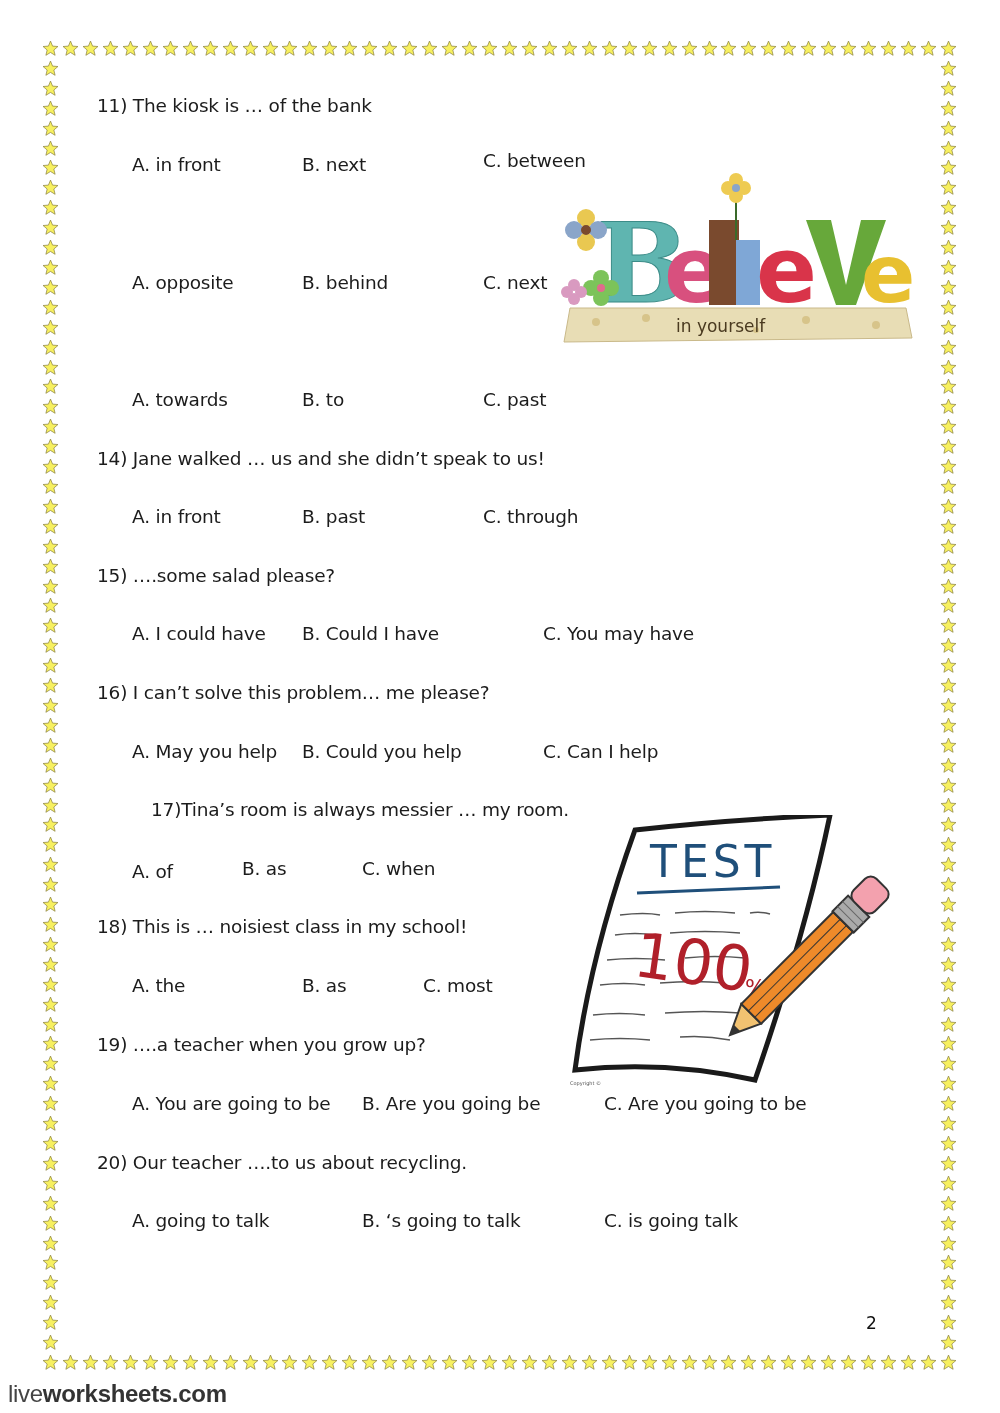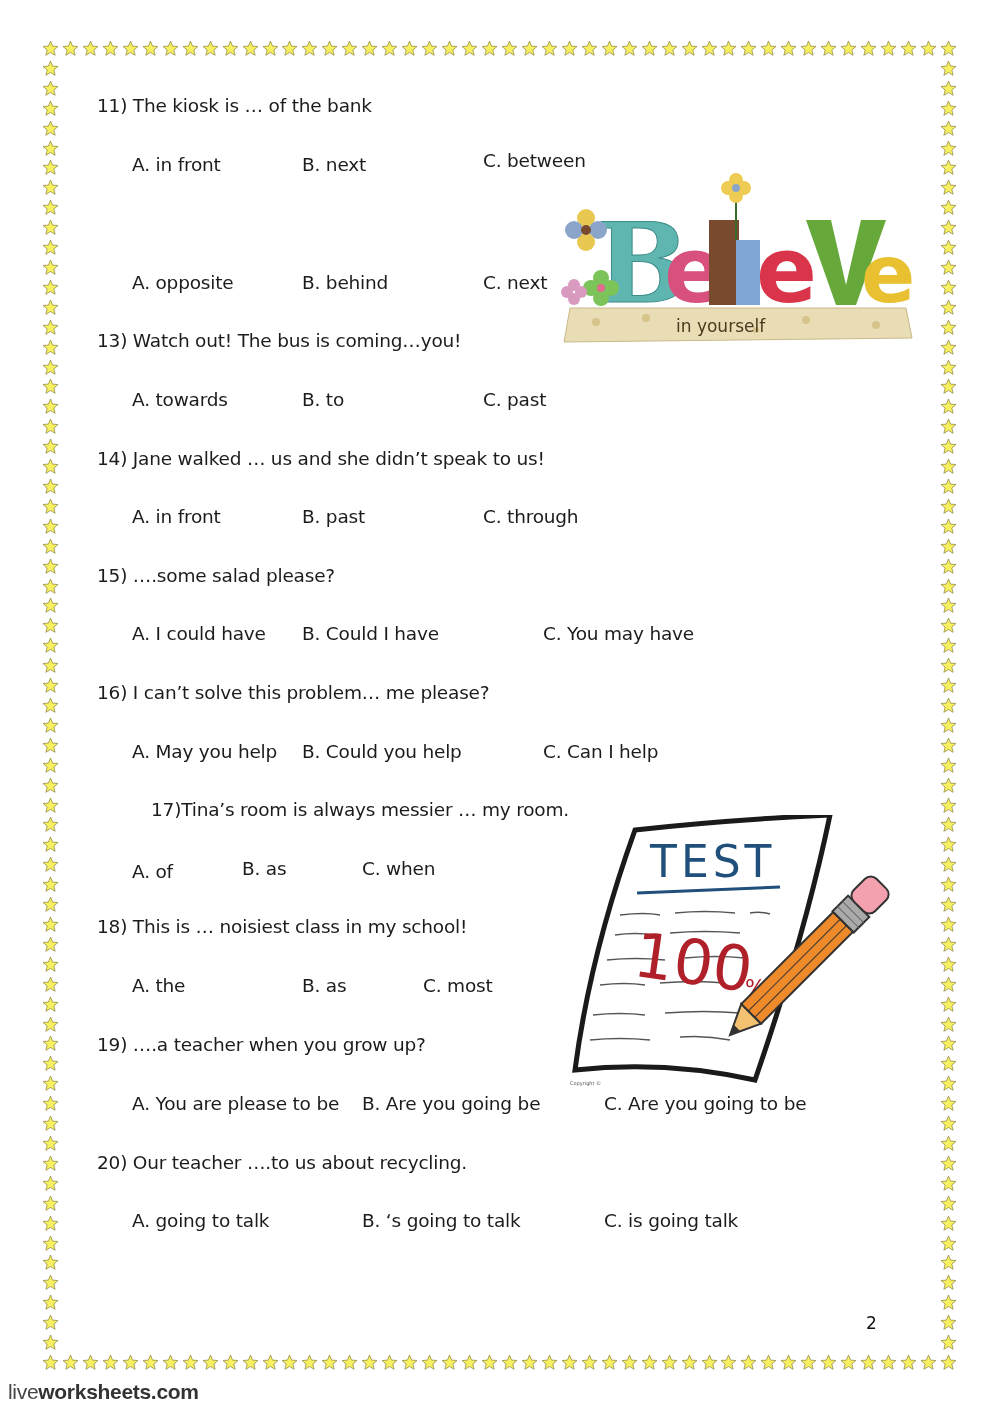--- a/index.html
+++ b/index.html
@@ -17,21 +17,21 @@
   .q {
     position:absolute; font-size:18.5px; letter-spacing:-0.2px; white-space:nowrap;
     color:#1c1c1c;
   }
   .opt {
     position:absolute; font-size:18.5px; letter-spacing:-0.2px; white-space:nowrap;
     color:#1c1c1c;
   }
   .pagenum { position:absolute; left:866px; top:1313px; font-size:17px; color:#111; }
   .footer {
-    position:absolute; left:8px; top:1380px; font-size:21px; color:#444;
+    position:absolute; left:8px; top:1380px; font-size:24px; color:#444;
     font-family:"Liberation Sans", sans-serif; letter-spacing:-0.3px;
   }
   .footer b { font-weight:700; color:#333; }
   .img-believe { position:absolute; left:556px; top:170px; width:360px; height:180px; }
   .img-test { position:absolute; left:565px; top:815px; width:335px; height:275px; }
 </style>
 </head>
 <body>
 
 <div class="page">
@@ -1151,21 +1151,20 @@
 
   <div class="q" style="left:97px;top:95px">11) The kiosk is … of the bank</div>
   <div class="opt" style="left:132px;top:154px">A. in front</div>
   <div class="opt" style="left:302px;top:154px">B. next</div>
   <div class="opt" style="left:483px;top:150px">C. between</div>
 
   <div class="opt" style="left:132px;top:272px">A. opposite</div>
   <div class="opt" style="left:302px;top:272px">B. behind</div>
   <div class="opt" style="left:483px;top:272px">C. next</div>
 
-  <div class="q" style="left:97px;top:330px">13) Watch out! The bus is coming…you!</div>
   <div class="opt" style="left:132px;top:389px">A. towards</div>
   <div class="opt" style="left:302px;top:389px">B. to</div>
   <div class="opt" style="left:483px;top:389px">C. past</div>
 
   <div class="q" style="left:97px;top:448px">14) Jane walked … us and she didn’t speak to us!</div>
   <div class="opt" style="left:132px;top:506px">A. in front</div>
   <div class="opt" style="left:302px;top:506px">B. past</div>
   <div class="opt" style="left:483px;top:506px">C. through</div>
 
   <div class="q" style="left:97px;top:565px">15) ….some salad please?</div>
@@ -1182,21 +1181,21 @@
   <div class="opt" style="left:132px;top:861px">A. of</div>
   <div class="opt" style="left:242px;top:858px">B. as</div>
   <div class="opt" style="left:362px;top:858px">C. when</div>
 
   <div class="q" style="left:97px;top:916px">18) This is  … noisiest class in my school!</div>
   <div class="opt" style="left:132px;top:975px">A. the</div>
   <div class="opt" style="left:302px;top:975px">B. as</div>
   <div class="opt" style="left:423px;top:975px">C. most</div>
 
   <div class="q" style="left:97px;top:1034px">19) ….a teacher when you grow up?</div>
-  <div class="opt" style="left:132px;top:1093px">A. You are please to be</div>
+  <div class="opt" style="left:132px;top:1093px">A. You are going to be</div>
   <div class="opt" style="left:362px;top:1093px">B. Are you going be</div>
   <div class="opt" style="left:604px;top:1093px">C. Are you going to be</div>
 
   <div class="q" style="left:97px;top:1152px">20) Our teacher ….to us about recycling.</div>
   <div class="opt" style="left:132px;top:1210px">A.  going to talk</div>
   <div class="opt" style="left:362px;top:1210px">B. ‘s going to talk</div>
   <div class="opt" style="left:604px;top:1210px">C. is going talk</div>
 
   <div class="img-believe">
     <svg width="360" height="180" viewBox="0 0 360 180">

